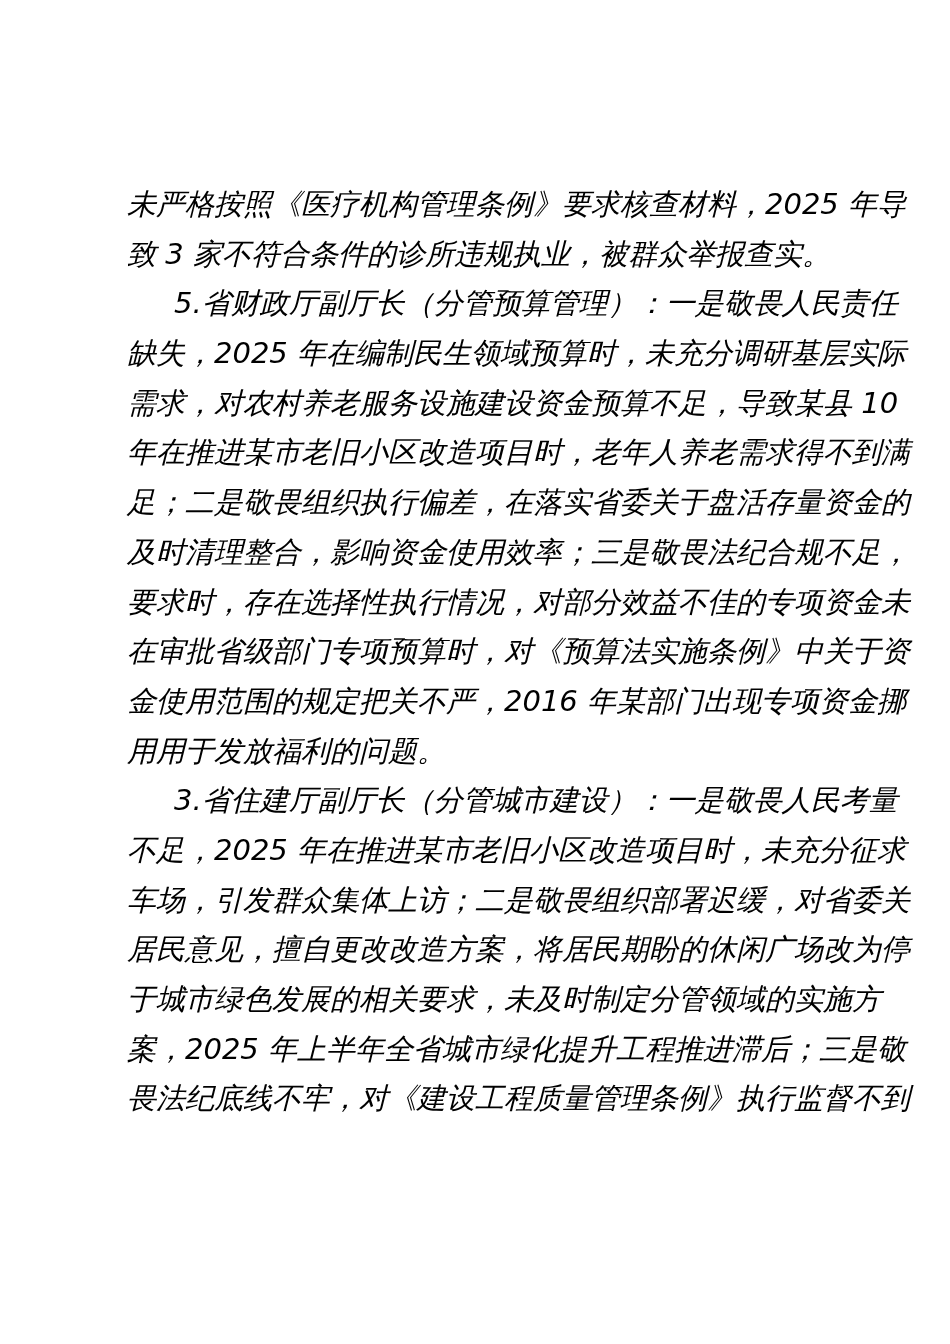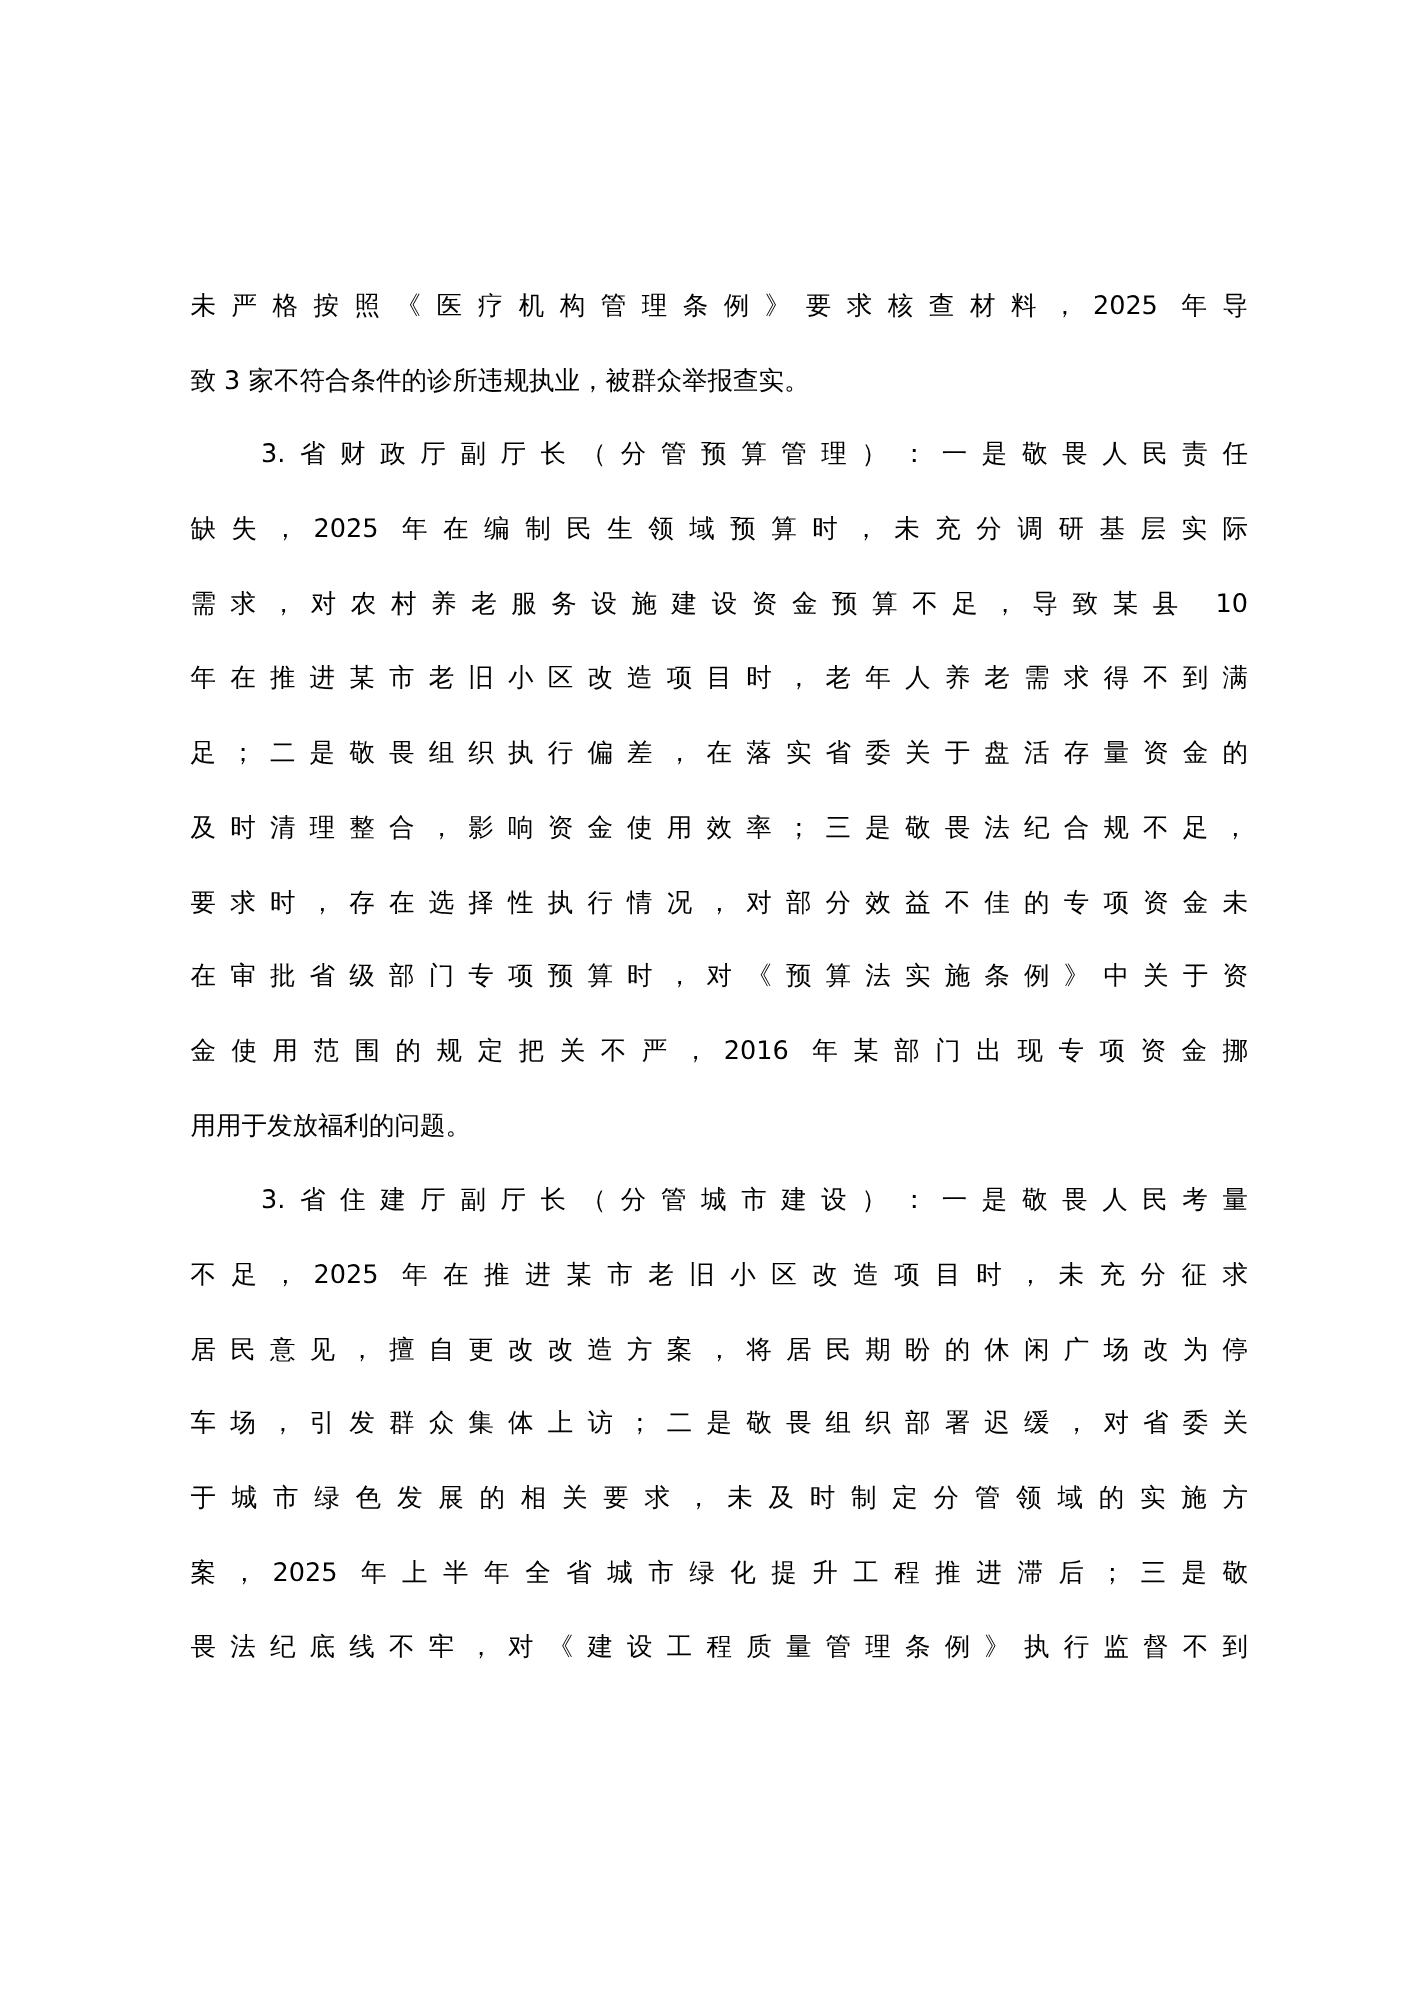--- a/index.html
+++ b/index.html
@@ -17,49 +17,50 @@
     }
     .page {
       position: absolute;
       left: 127px;
       top: 180px;
       width: 705px;
     }
     .line {
       height: 49.7px;
       line-height: 49.7px;
-      font-size: 17px;
+      font-size: 29px;
       white-space: nowrap;
       letter-spacing: 0;
       text-align: justify;
       text-align-last: justify;
+      font-style: italic;
     }
     .line.last {
       text-align-last: left;
     }
     .line.indent {
       padding-left: 47px;
     }
   </style>
 </head>
 <body>
 
 <div class="page">
   <div class="line">未严格按照《医疗机构管理条例》要求核查材料，2025 年导</div>
   <div class="line last">致 3 家不符合条件的诊所违规执业，被群众举报查实。</div>
-  <div class="line indent">3.省财政厅副厅长（分管预算管理）：一是敬畏人民责任</div>
+  <div class="line indent">5.省财政厅副厅长（分管预算管理）：一是敬畏人民责任</div>
   <div class="line">缺失，2025 年在编制民生领域预算时，未充分调研基层实际</div>
   <div class="line">需求，对农村养老服务设施建设资金预算不足，导致某县 10</div>
   <div class="line">年在推进某市老旧小区改造项目时，老年人养老需求得不到满</div>
   <div class="line">足；二是敬畏组织执行偏差，在落实省委关于盘活存量资金的</div>
   <div class="line">及时清理整合，影响资金使用效率；三是敬畏法纪合规不足，</div>
   <div class="line">要求时，存在选择性执行情况，对部分效益不佳的专项资金未</div>
   <div class="line">在审批省级部门专项预算时，对《预算法实施条例》中关于资</div>
   <div class="line">金使用范围的规定把关不严，2016 年某部门出现专项资金挪</div>
   <div class="line last">用用于发放福利的问题。</div>
   <div class="line indent">3.省住建厅副厅长（分管城市建设）：一是敬畏人民考量</div>
   <div class="line">不足，2025 年在推进某市老旧小区改造项目时，未充分征求</div>
+  <div class="line">车场，引发群众集体上访；二是敬畏组织部署迟缓，对省委关</div>
   <div class="line">居民意见，擅自更改改造方案，将居民期盼的休闲广场改为停</div>
-  <div class="line">车场，引发群众集体上访；二是敬畏组织部署迟缓，对省委关</div>
   <div class="line">于城市绿色发展的相关要求，未及时制定分管领域的实施方</div>
   <div class="line">案，2025 年上半年全省城市绿化提升工程推进滞后；三是敬</div>
   <div class="line">畏法纪底线不牢，对《建设工程质量管理条例》执行监督不到</div>
 </div>
 
 </body></html>

